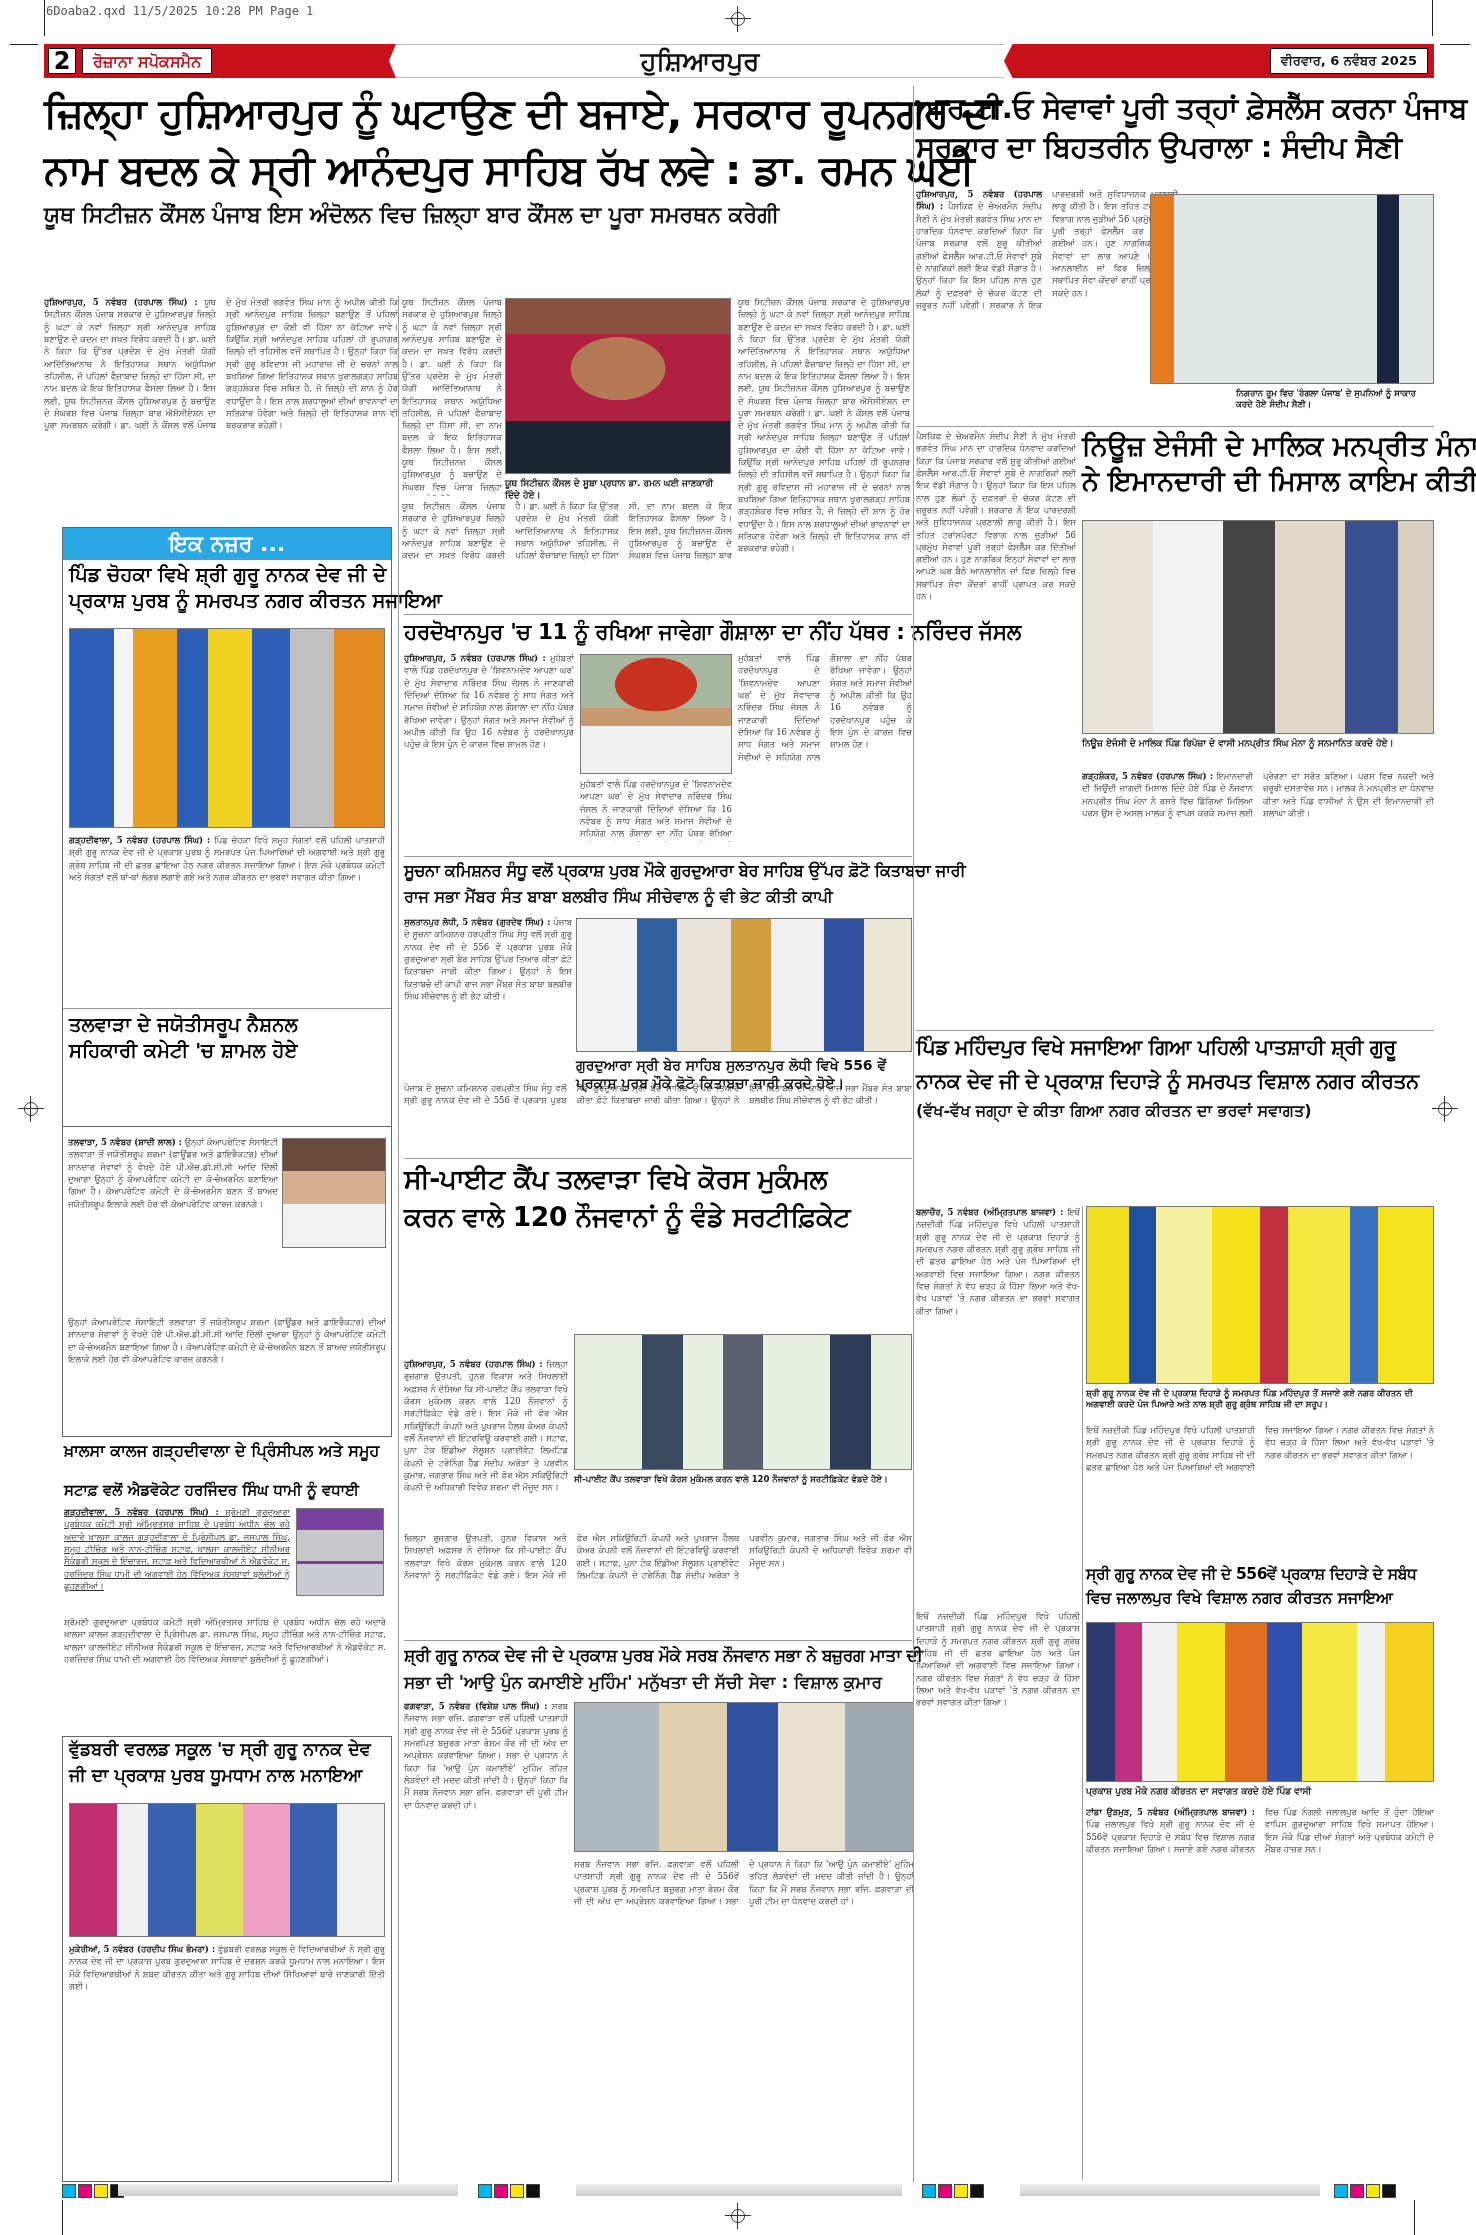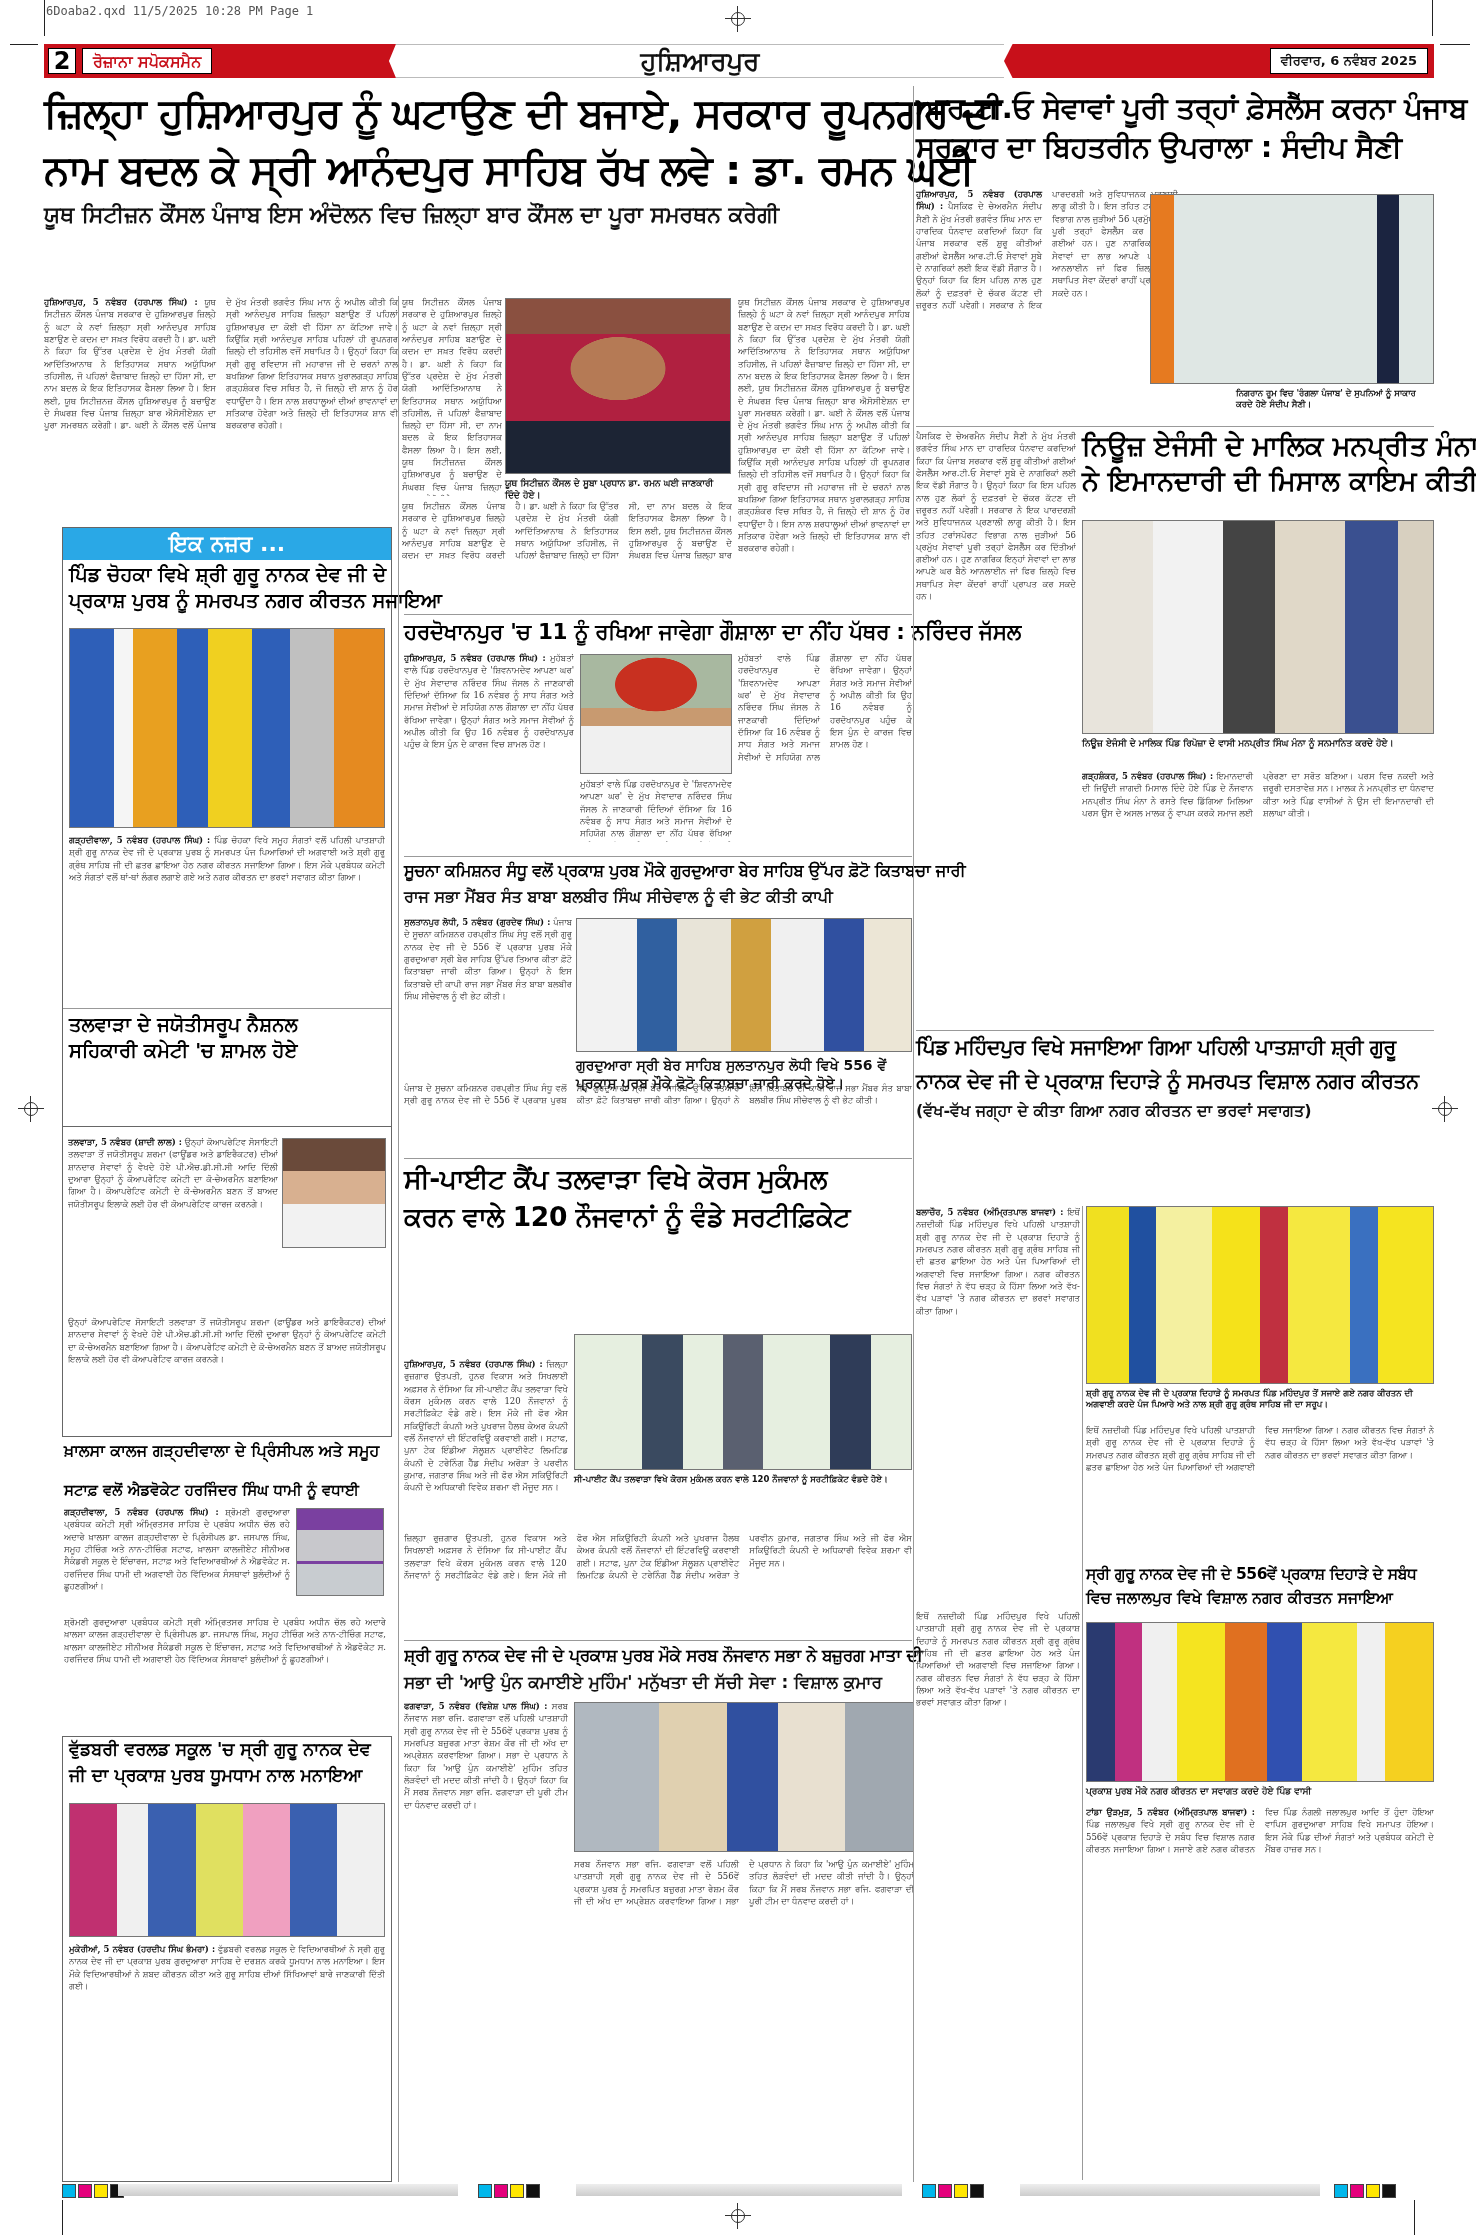--- a/index.html
+++ b/index.html
@@ -163,21 +163,21 @@
 <div class="photo ph-plain" style="left:282px; top:1138px; width:104px; height:110px; background: linear-gradient(180deg, #6a4a3a 0 30%, #d8b090 30% 60%, #f2f2f2 60%);"></div>
 <div class="blk body-cols" style="left:68px; top:1316px; width:318px; height:110px; overflow:hidden;">
   <span>ਉਨ੍ਹਾਂ ਕੋਆਪਰੇਟਿਵ ਸੋਸਾਇਟੀ ਤਲਵਾੜਾ ਤੋਂ ਜਯੋਤੀਸਰੂਪ ਸ਼ਰਮਾ (ਫਾਊਂਡਰ ਅਤੇ ਡਾਇਰੈਕਟਰ) ਦੀਆਂ ਸ਼ਾਨਦਾਰ ਸੇਵਾਵਾਂ ਨੂੰ ਵੇਖਦੇ ਹੋਏ ਪੀ.ਐਚ.ਡੀ.ਸੀ.ਸੀ ਆਦਿ ਦਿੱਲੀ ਦੁਆਰਾ ਉਨ੍ਹਾਂ ਨੂੰ ਕੋਆਪਰੇਟਿਵ ਕਮੇਟੀ ਦਾ ਕੋ-ਚੇਅਰਮੈਨ ਬਣਾਇਆ ਗਿਆ ਹੈ। ਕੋਆਪਰੇਟਿਵ ਕਮੇਟੀ ਦੇ ਕੋ-ਚੇਅਰਮੈਨ ਬਣਨ ਤੋਂ ਬਾਅਦ ਜਯੋਤੀਸਰੂਪ ਇਲਾਕੇ ਲਈ ਹੋਰ ਵੀ ਕੋਆਪਰੇਟਿਵ ਕਾਰਜ ਕਰਨਗੇ।</span>
 </div>
 <div class="boxed" style="left:62px; top:1127px; width:330px; height:310px; border-top:none;"></div>
 
 <div class="blk" style="left:64px; top:1442px; width:328px;">
   <div class="hl" style="font-size:16px; white-space:nowrap;">ਖ਼ਾਲਸਾ ਕਾਲਜ ਗੜ੍ਹਦੀਵਾਲਾ ਦੇ ਪ੍ਰਿੰਸੀਪਲ ਅਤੇ ਸਮੂਹ</div>
   <div class="hl" style="font-size:15px; white-space:nowrap; margin-top:22px;">ਸਟਾਫ਼ ਵਲੋਂ ਐਡਵੋਕੇਟ ਹਰਜਿੰਦਰ ਸਿੰਘ ਧਾਮੀ ਨੂੰ ਵਧਾਈ</div>
 </div>
-<div class="blk body-cols" style="left:64px; top:1506px; width:226px; height:110px; overflow:hidden;">
+<div class="blk body-cols" style="left:64px; top:1506px; width:226px; height:110px; overflow:hidden;text-decoration:underline;">
   <span class="dateline">ਗੜ੍ਹਦੀਵਾਲਾ, 5 ਨਵੰਬਰ (ਹਰਪਾਲ ਸਿੰਘ) :</span>
   <span>ਸ਼੍ਰੋਮਣੀ ਗੁਰਦੁਆਰਾ ਪ੍ਰਬੰਧਕ ਕਮੇਟੀ ਸ੍ਰੀ ਅੰਮ੍ਰਿਤਸਰ ਸਾਹਿਬ ਦੇ ਪ੍ਰਬੰਧ ਅਧੀਨ ਚੱਲ ਰਹੇ ਅਦਾਰੇ ਖ਼ਾਲਸਾ ਕਾਲਜ ਗੜ੍ਹਦੀਵਾਲਾ ਦੇ ਪ੍ਰਿੰਸੀਪਲ ਡਾ. ਜਸਪਾਲ ਸਿੰਘ, ਸਮੂਹ ਟੀਚਿੰਗ ਅਤੇ ਨਾਨ-ਟੀਚਿੰਗ ਸਟਾਫ, ਖ਼ਾਲਸਾ ਕਾਲਜੀਏਟ ਸੀਨੀਅਰ ਸੈਕੰਡਰੀ ਸਕੂਲ ਦੇ ਇੰਚਾਰਜ, ਸਟਾਫ਼ ਅਤੇ ਵਿਦਿਆਰਥੀਆਂ ਨੇ ਐਡਵੋਕੇਟ ਸ. ਹਰਜਿੰਦਰ ਸਿੰਘ ਧਾਮੀ ਦੀ ਅਗਵਾਈ ਹੇਠ ਵਿੱਦਿਅਕ ਸੰਸਥਾਵਾਂ ਬੁਲੰਦੀਆਂ ਨੂੰ ਛੂਹਣਗੀਆਂ।</span>
 </div>
 <div class="photo ph-plain" style="left:296px; top:1508px; width:88px; height:88px; background: linear-gradient(180deg, #7a40a0 0 25%, #c8c8cc 25% 60%, #7a40a0 60% 64%, #c8ccd0 64%);"></div>
 <div class="blk body-cols" style="left:64px; top:1616px; width:322px; height:112px; overflow:hidden;">
   <span>ਸ਼੍ਰੋਮਣੀ ਗੁਰਦੁਆਰਾ ਪ੍ਰਬੰਧਕ ਕਮੇਟੀ ਸ੍ਰੀ ਅੰਮ੍ਰਿਤਸਰ ਸਾਹਿਬ ਦੇ ਪ੍ਰਬੰਧ ਅਧੀਨ ਚੱਲ ਰਹੇ ਅਦਾਰੇ ਖ਼ਾਲਸਾ ਕਾਲਜ ਗੜ੍ਹਦੀਵਾਲਾ ਦੇ ਪ੍ਰਿੰਸੀਪਲ ਡਾ. ਜਸਪਾਲ ਸਿੰਘ, ਸਮੂਹ ਟੀਚਿੰਗ ਅਤੇ ਨਾਨ-ਟੀਚਿੰਗ ਸਟਾਫ, ਖ਼ਾਲਸਾ ਕਾਲਜੀਏਟ ਸੀਨੀਅਰ ਸੈਕੰਡਰੀ ਸਕੂਲ ਦੇ ਇੰਚਾਰਜ, ਸਟਾਫ਼ ਅਤੇ ਵਿਦਿਆਰਥੀਆਂ ਨੇ ਐਡਵੋਕੇਟ ਸ. ਹਰਜਿੰਦਰ ਸਿੰਘ ਧਾਮੀ ਦੀ ਅਗਵਾਈ ਹੇਠ ਵਿੱਦਿਅਕ ਸੰਸਥਾਵਾਂ ਬੁਲੰਦੀਆਂ ਨੂੰ ਛੂਹਣਗੀਆਂ।</span>
 </div>
 
 <div class="boxed" style="left:62px; top:1736px; width:330px; height:446px;">
   <div style="padding:2px 6px;">

